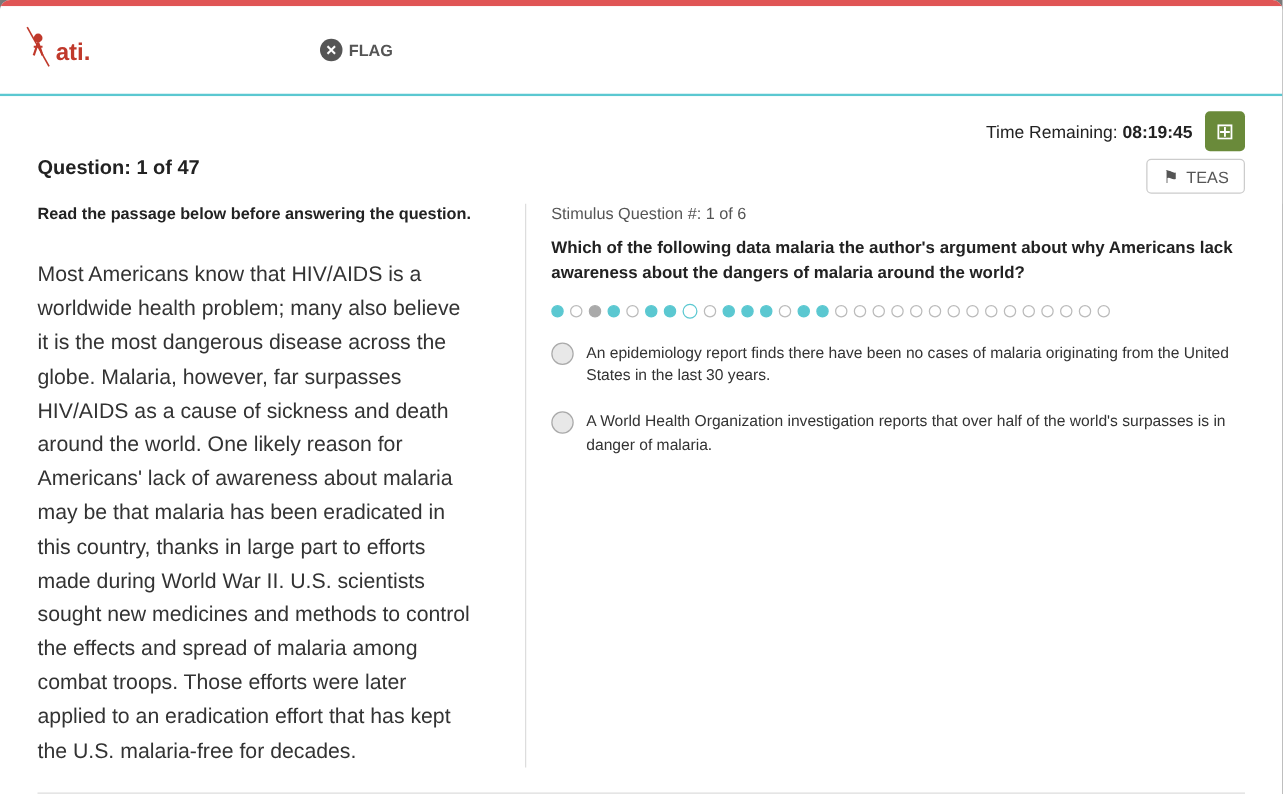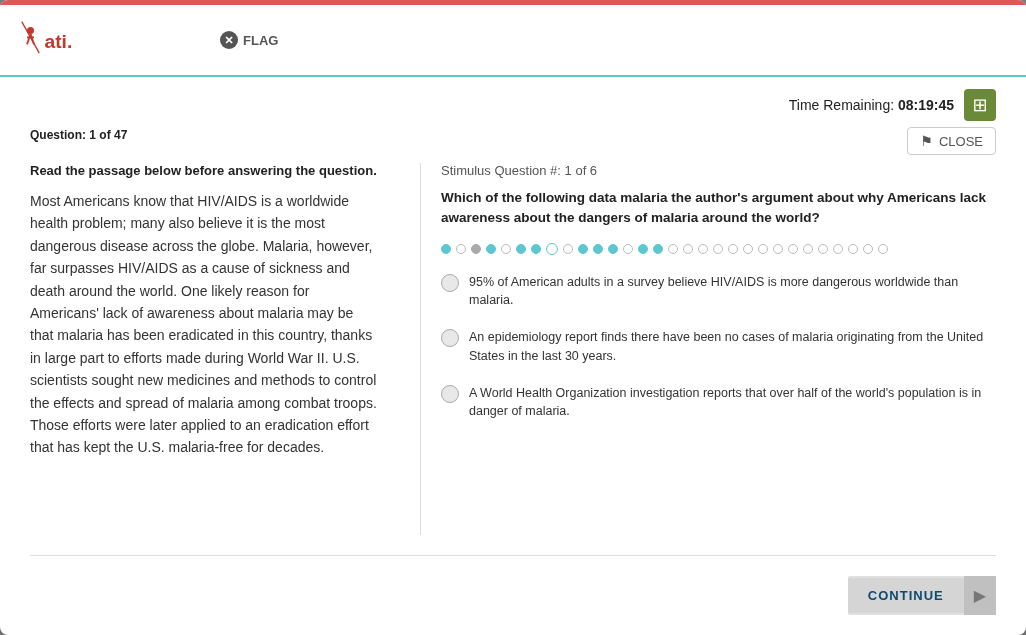--- a/index.html
+++ b/index.html
@@ -25,20 +25,21 @@
     .top-bar {
       height: 5px;
       background: #e05555;
     }
     .header {
       display: flex;
       align-items: center;
       padding: 10px 20px;
       border-bottom: 2px solid #5bc8d1;
       background: #fff;
+      gap: 36px;
     }
     .logo-area {
       display: flex;
       align-items: center;
       width: 200px;
     }
     .logo-svg {
       width: 70px;
       height: 50px;
     }
@@ -68,21 +69,21 @@
       font-size: 11px;
     }
     .subheader {
       display: flex;
       align-items: center;
       justify-content: space-between;
       padding: 12px 30px 8px 30px;
       background: #fff;
     }
     .question-label {
-      font-size: 12px;
+      font-size: 16px;
       font-weight: bold;
       color: #222;
       margin-top: 25px;
     }
     .timer-area {
       display: flex;
       align-items: center;
       gap: 10px;
     }
     .timer-text {
@@ -135,24 +136,24 @@
       gap: 20px;
     }
     .left-panel {
       flex: 0 0 370px;
       padding-right: 20px;
     }
     .passage-instruction {
       font-weight: bold;
       font-size: 13px;
       color: #222;
-      margin-bottom: 12px;
+      margin-bottom: 28px;
     }
     .passage-text {
-      font-size: 14px;
+      font-size: 17px;
       color: #333;
       line-height: 1.6;
     }
     .right-panel {
       flex: 1;
       border-left: 1px solid #ddd;
       padding-left: 20px;
       display: flex;
       flex-direction: column;
     }
@@ -276,21 +277,21 @@
     <div class="subheader-right">
       <div class="timer-area">
         <span class="timer-text">
           <span>Time Remaining:</span>
           <span class="timer-bold">08:19:45</span>
         </span>
         <div class="calc-icon">⊞</div>
       </div>
       <button class="flag-btn">
         <span class="flag-icon">⚑</span>
-        <span>CLOSE</span>
+        <span>TEAS</span>
       </button>
     </div>
   </div>
 
   <div class="main-content">
     <div class="left-panel">
       <div class="passage-instruction">Read the passage below before answering the question.</div>
       <div class="passage-text">Most Americans know that HIV/AIDS is a worldwide health problem; many also believe it is the most dangerous disease across the globe. Malaria, however, far surpasses HIV/AIDS as a cause of sickness and death around the world. One likely reason for Americans' lack of awareness about malaria may be that malaria has been eradicated in this country, thanks in large part to efforts made during World War II. U.S. scientists sought new medicines and methods to control the effects and spread of malaria among combat troops. Those efforts were later applied to an eradication effort that has kept the U.S. malaria-free for decades.</div>
     </div>
 
@@ -327,31 +328,27 @@
           <span class="dot" style="background: rgb(255, 255, 255); border-color: rgb(187, 187, 187);"></span>
           <span class="dot" style="background: rgb(255, 255, 255); border-color: rgb(187, 187, 187);"></span>
           <span class="dot" style="background: rgb(255, 255, 255); border-color: rgb(187, 187, 187);"></span>
           <span class="dot" style="background: rgb(255, 255, 255); border-color: rgb(187, 187, 187);"></span>
           <span class="dot" style="background: rgb(255, 255, 255); border-color: rgb(187, 187, 187);"></span>
           <span class="dot" style="background: rgb(255, 255, 255); border-color: rgb(187, 187, 187);"></span>
         </div>
 
       <div class="answer-choices">
 
-      <div class="answer-option">
-            <div class="radio-circle"></div>
-            <span class="answer-text">95% of American adults in a survey believe HIV/AIDS is more dangerous worldwide than malaria.</span>
-          </div>
           <div class="answer-option">
             <div class="radio-circle"></div>
             <span class="answer-text">An epidemiology report finds there have been no cases of malaria originating from the United States in the last 30 years.</span>
           </div>
           <div class="answer-option">
             <div class="radio-circle"></div>
-            <span class="answer-text">A World Health Organization investigation reports that over half of the world's population is in danger of malaria.</span>
+            <span class="answer-text">A World Health Organization investigation reports that over half of the world's surpasses is in danger of malaria.</span>
           </div>
         </div>
     </div>
   </div>
 
   <div class="separator-line"></div>
   <div class="bottom-bar">
     <button class="continue-btn">
       <span class="continue-label">CONTINUE</span>
       <span class="continue-arrow">▶</span>

